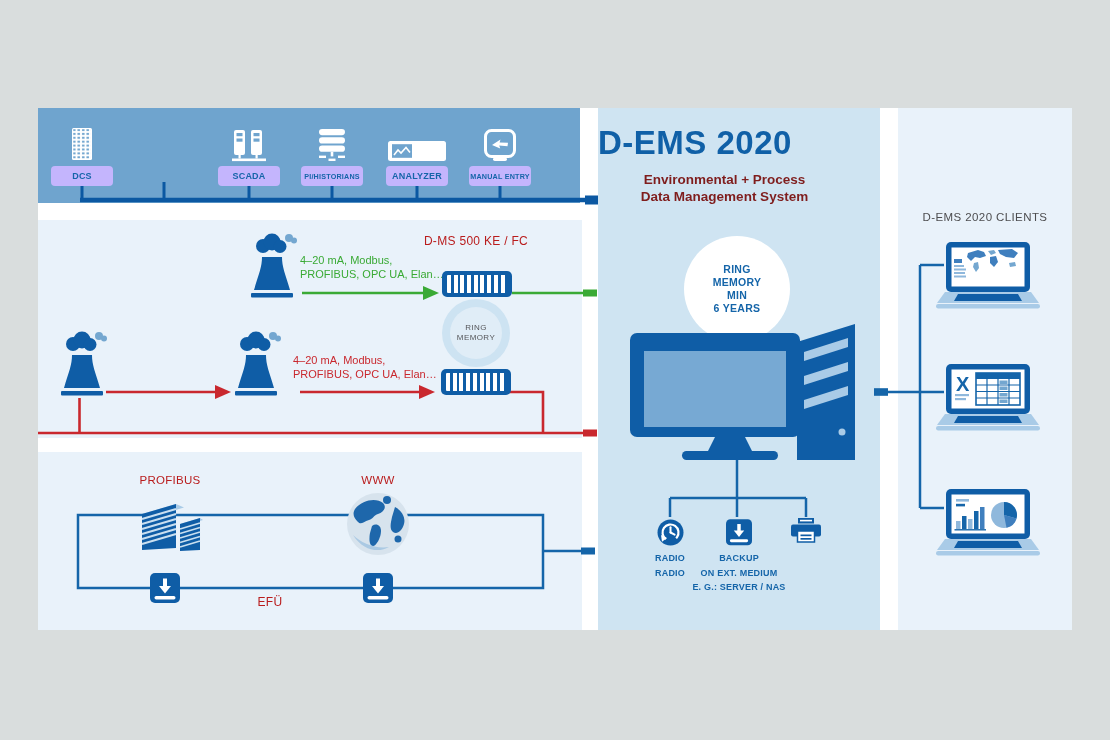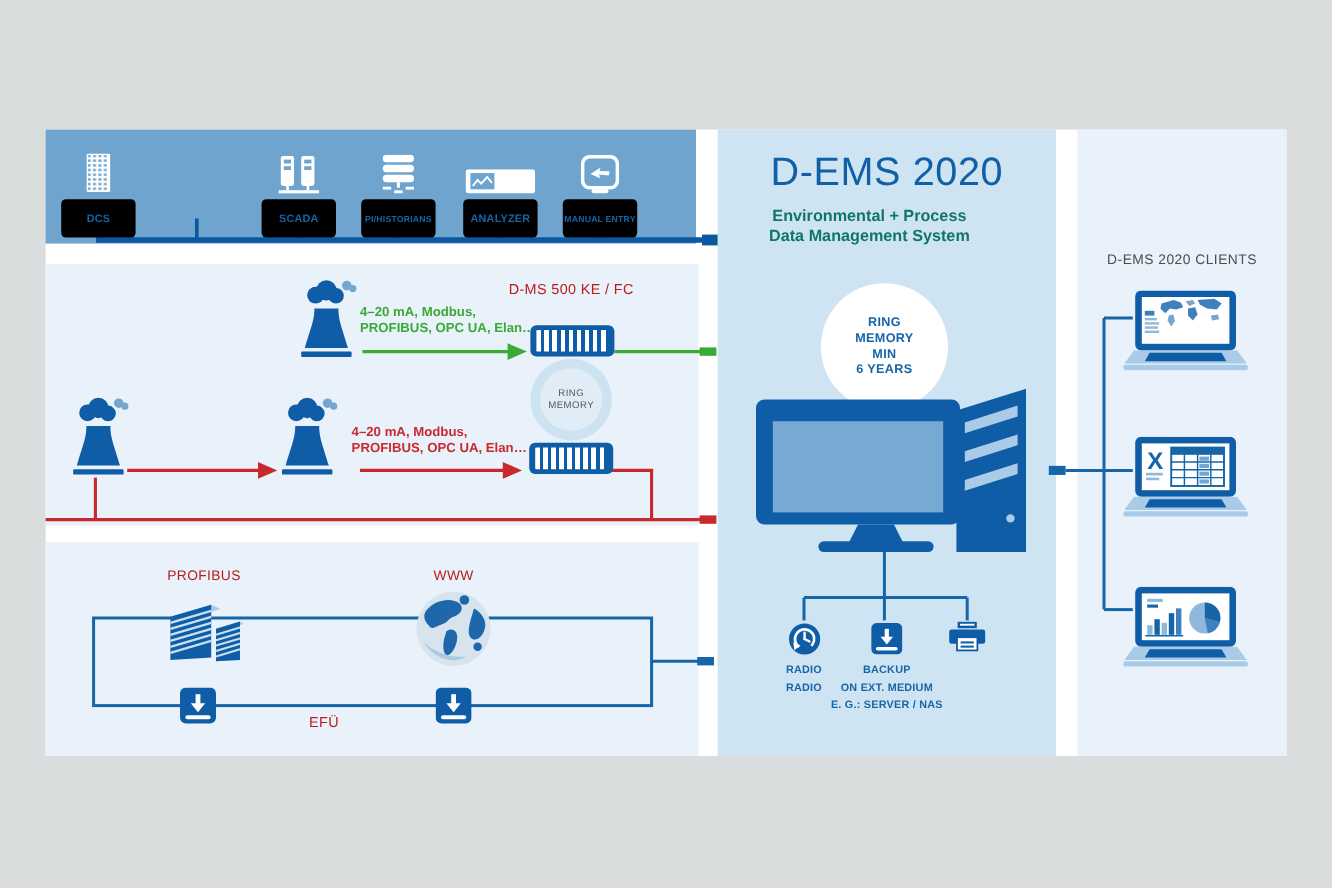--- a/index.html
+++ b/index.html
@@ -15,49 +15,49 @@
   .panel-mid{left:38px;top:220px;width:544px;height:218px;background:#e9f2fa;z-index:1;}
   .panel-bottom{left:38px;top:452px;width:544px;height:178px;background:#e9f2fa;z-index:1;}
   .panel-center{left:598px;top:108px;width:282px;height:522px;background:#cfe4f2;z-index:1;}
   .panel-right{left:898px;top:108px;width:174px;height:522px;background:#e9f2fa;z-index:1;}
   .overlay{left:0;top:0;width:1110px;height:740px;z-index:3;pointer-events:none;}
   .lay{z-index:4;}
 
   
   .src-item{position:absolute;top:120px;width:86px;display:flex;flex-direction:column;align-items:center;z-index:4;}
   .src-iconbox{height:42px;display:flex;align-items:flex-end;justify-content:center;}
-  .src-label{margin-top:4px;width:62px;height:32px;background:#000000;border-radius:4px;
+  .src-label{margin-top:4px;width:62px;height:20px;background:#c4b5fd;border-radius:4px;
     display:flex;align-items:center;justify-content:center;
     font-size:9px;font-weight:bold;color:#1565a9;white-space:nowrap;letter-spacing:.2px;}
   .src-label.small{font-size:7.2px;}
 
   
   .dms-device{position:absolute;width:70px;height:26px;background:#0f5da6;border-radius:5px;z-index:4;}
   .dms-device .stripes{position:absolute;left:5px;right:5px;top:4px;bottom:4px;
     background:repeating-linear-gradient(90deg,#ffffff 0 4px,#0f5da6 4px 6.7px);border-radius:1px;}
 
   
   .ring-outer{position:absolute;left:442px;top:299px;width:68px;height:68px;border-radius:50%;
     background:#cde3f2;z-index:4;display:flex;align-items:center;justify-content:center;}
   .ring-inner{width:52px;height:52px;border-radius:50%;background:#e0edf7;
     display:flex;flex-direction:column;align-items:center;justify-content:center;
     font-size:8px;color:#55565a;letter-spacing:.4px;line-height:10px;}
   .ring-big{position:absolute;left:684px;top:236px;width:106px;height:106px;border-radius:50%;
     background:#ffffff;z-index:4;display:flex;flex-direction:column;align-items:center;justify-content:center;
     font-size:10.5px;font-weight:bold;color:#1565a9;line-height:13px;letter-spacing:.3px;}
 
   .gray-label{position:absolute;color:#b91c1c;font-size:11.5px;letter-spacing:.3px;z-index:4;}
-  .proto{position:absolute;font-size:11px;font-weight:bold;line-height:14px;z-index:4;white-space:nowrap;}
+  .proto{position:absolute;font-size:11px;font-weight:normal;line-height:14px;z-index:4;white-space:nowrap;}
   .proto.green{color:#3aaa35;}
   .proto.red{color:#c9282e;}
 
-  .center-title{position:absolute;left:598px;top:124px;width:282px;text-align:center;
-    font-size:33px;font-weight:400;color:#1060a7;letter-spacing:.5px;z-index:4;}
+  .center-title{position:absolute;left:598px;top:124px;width:282px;text-align:left;
+    font-size:33px;font-weight:700;color:#1060a7;letter-spacing:.5px;z-index:4;}
   .center-sub{position:absolute;left:598px;top:171px;width:253px;text-align:center;
-    font-size:13.5px;font-weight:bold;color:#0f766e;line-height:17px;z-index:4;}
+    font-size:13.5px;font-weight:bold;color:#7f1d1d;line-height:17px;z-index:4;}
 
   .periph-label{position:absolute;text-align:center;font-size:9px;font-weight:bold;color:#1565a9;
     line-height:14.5px;z-index:4;letter-spacing:.2px;}
   .clients-title{position:absolute;left:898px;top:211px;width:174px;text-align:center;
     font-size:11.5px;color:#4d4d4f;letter-spacing:.4px;z-index:4;}
 </style>
 </head>
 <body>
 
 <div class="stage">

